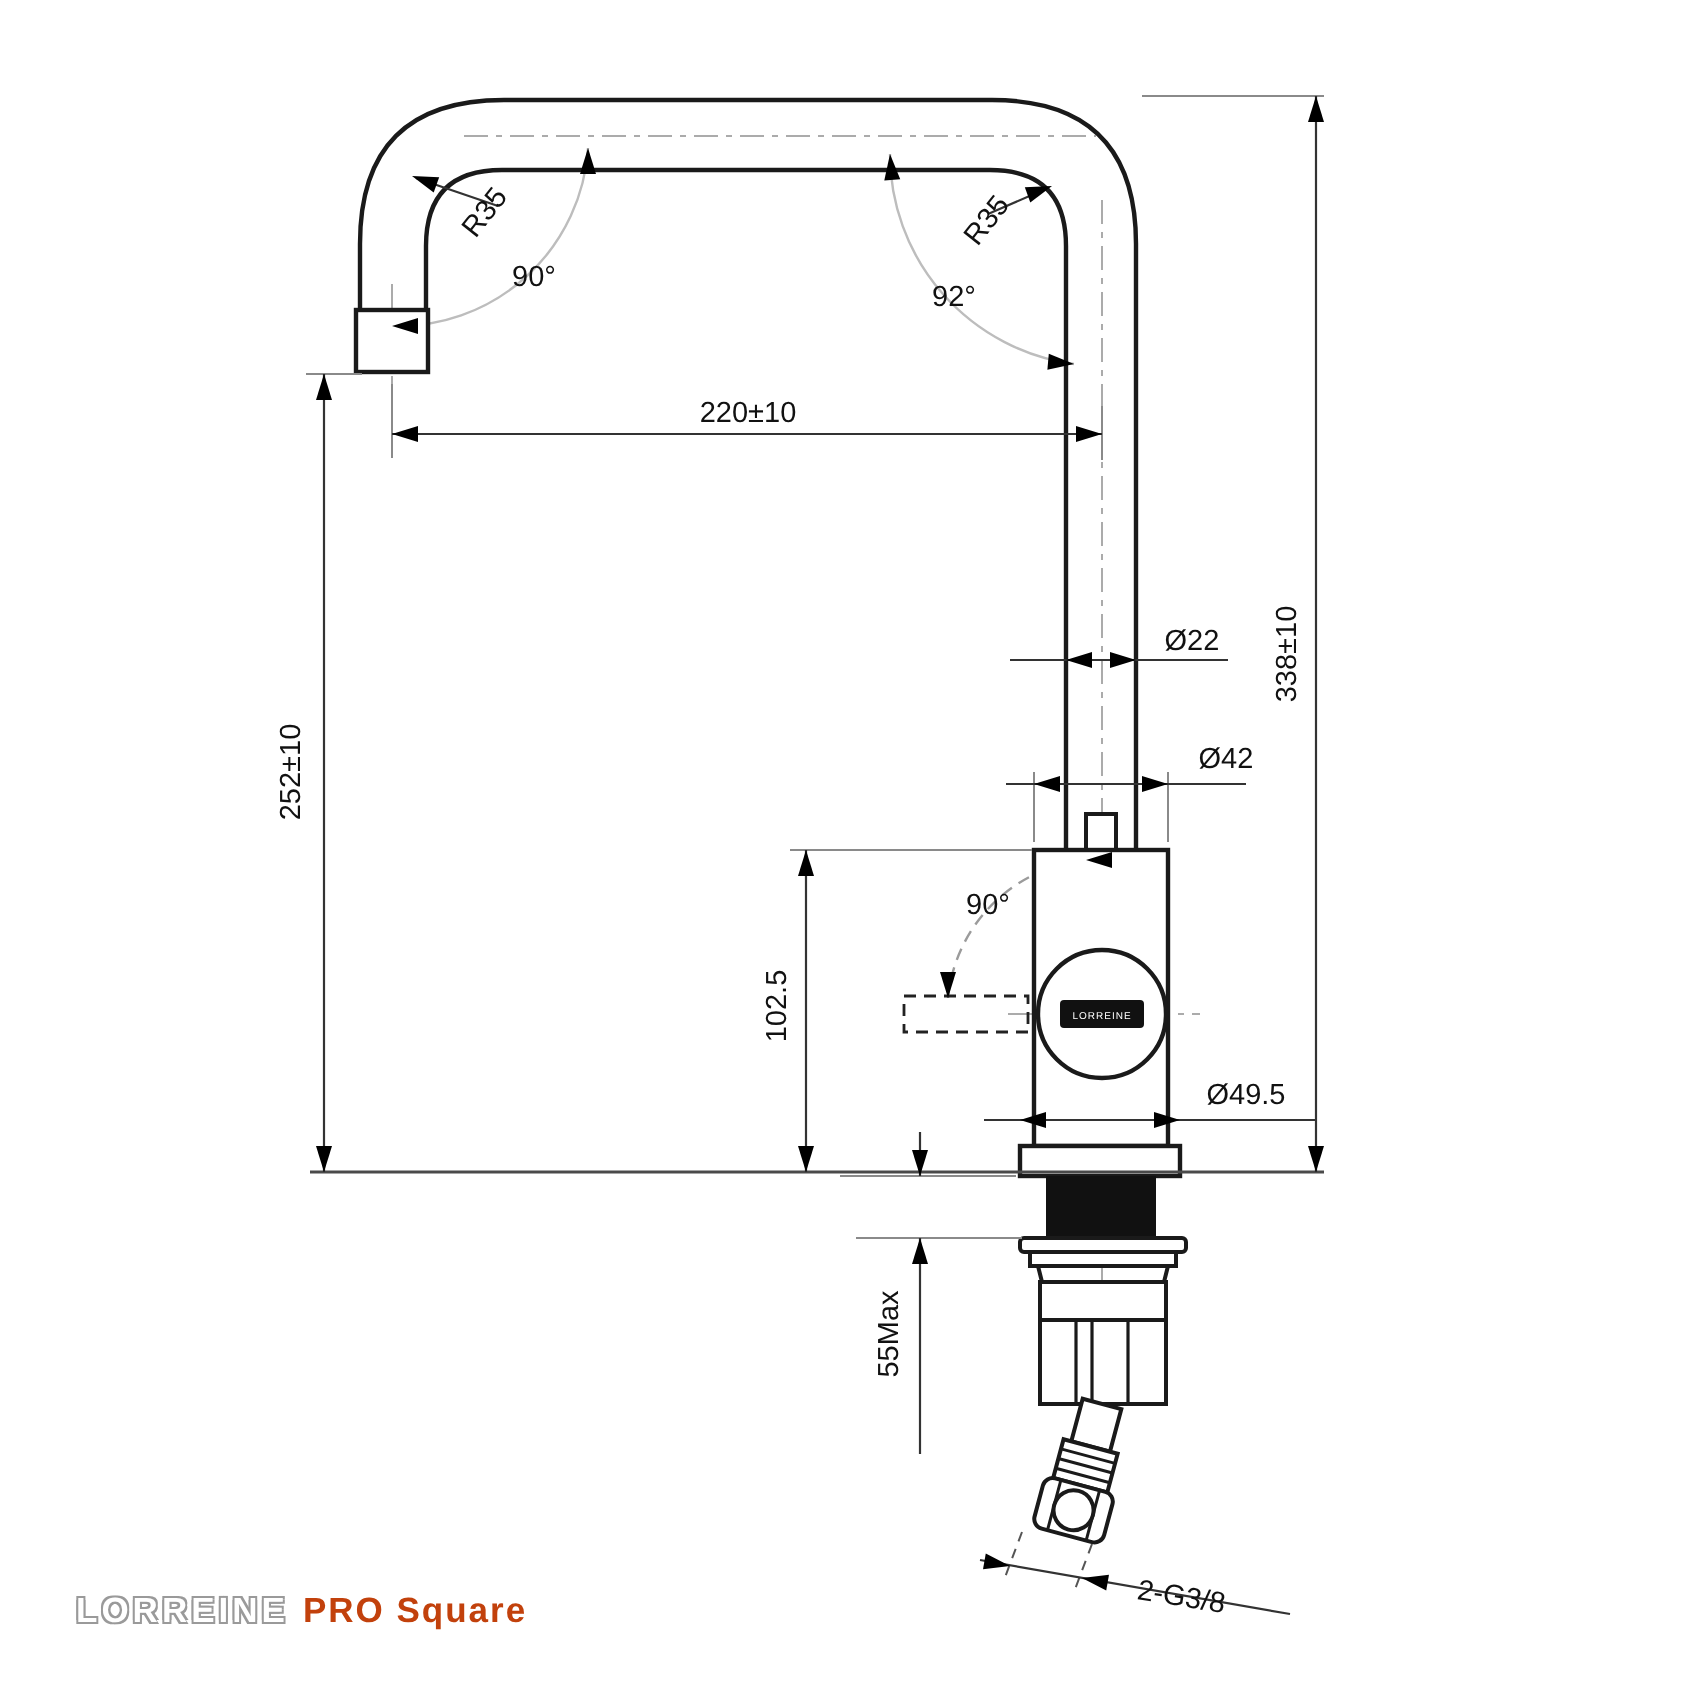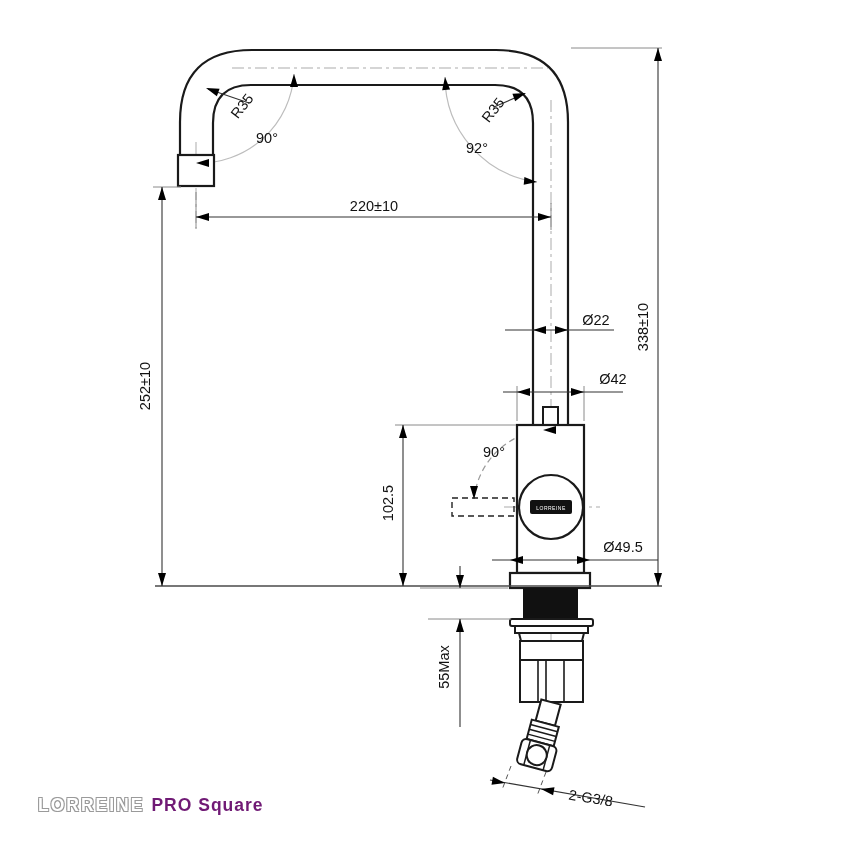--- a/index.html
+++ b/index.html
@@ -5,21 +5,21 @@
   html,body{margin:0;padding:0;background:#fff;}
   #stage{position:relative;width:850px;height:850px;background:#ffffff;overflow:hidden;
          font-family:"Liberation Sans",sans-serif;}
   svg{position:absolute;left:0;top:0;}
   svg text{font-family:"Liberation Sans",sans-serif;font-size:14.5px;fill:#111;}
   .rot{font-size:14.5px;}
   #footer-logo{position:absolute;left:38px;top:795px;display:flex;align-items:baseline;gap:7px;
                font-weight:bold;font-size:17.5px;white-space:nowrap;}
   #footer-logo .outline{color:#ffffff;letter-spacing:2px;
         text-shadow:-1px -1px 0 #9a9a9a,1px -1px 0 #9a9a9a,-1px 1px 0 #9a9a9a,1px 1px 0 #9a9a9a;}
-  #footer-logo .solid{color:#701a75;letter-spacing:1px;}
+  #footer-logo .solid{color:#c2410c;letter-spacing:1px;}
 </style>
 </head>
 <body>
 
 <div id="stage">
 <svg width="850" height="850" viewBox="0 0 850 850">
 
   <g stroke="#ababab" stroke-width="1" stroke-dasharray="12 4 3 4">
     <line x1="232" y1="68" x2="548" y2="68"></line>
     <line x1="551" y1="100" x2="551" y2="698"></line>

